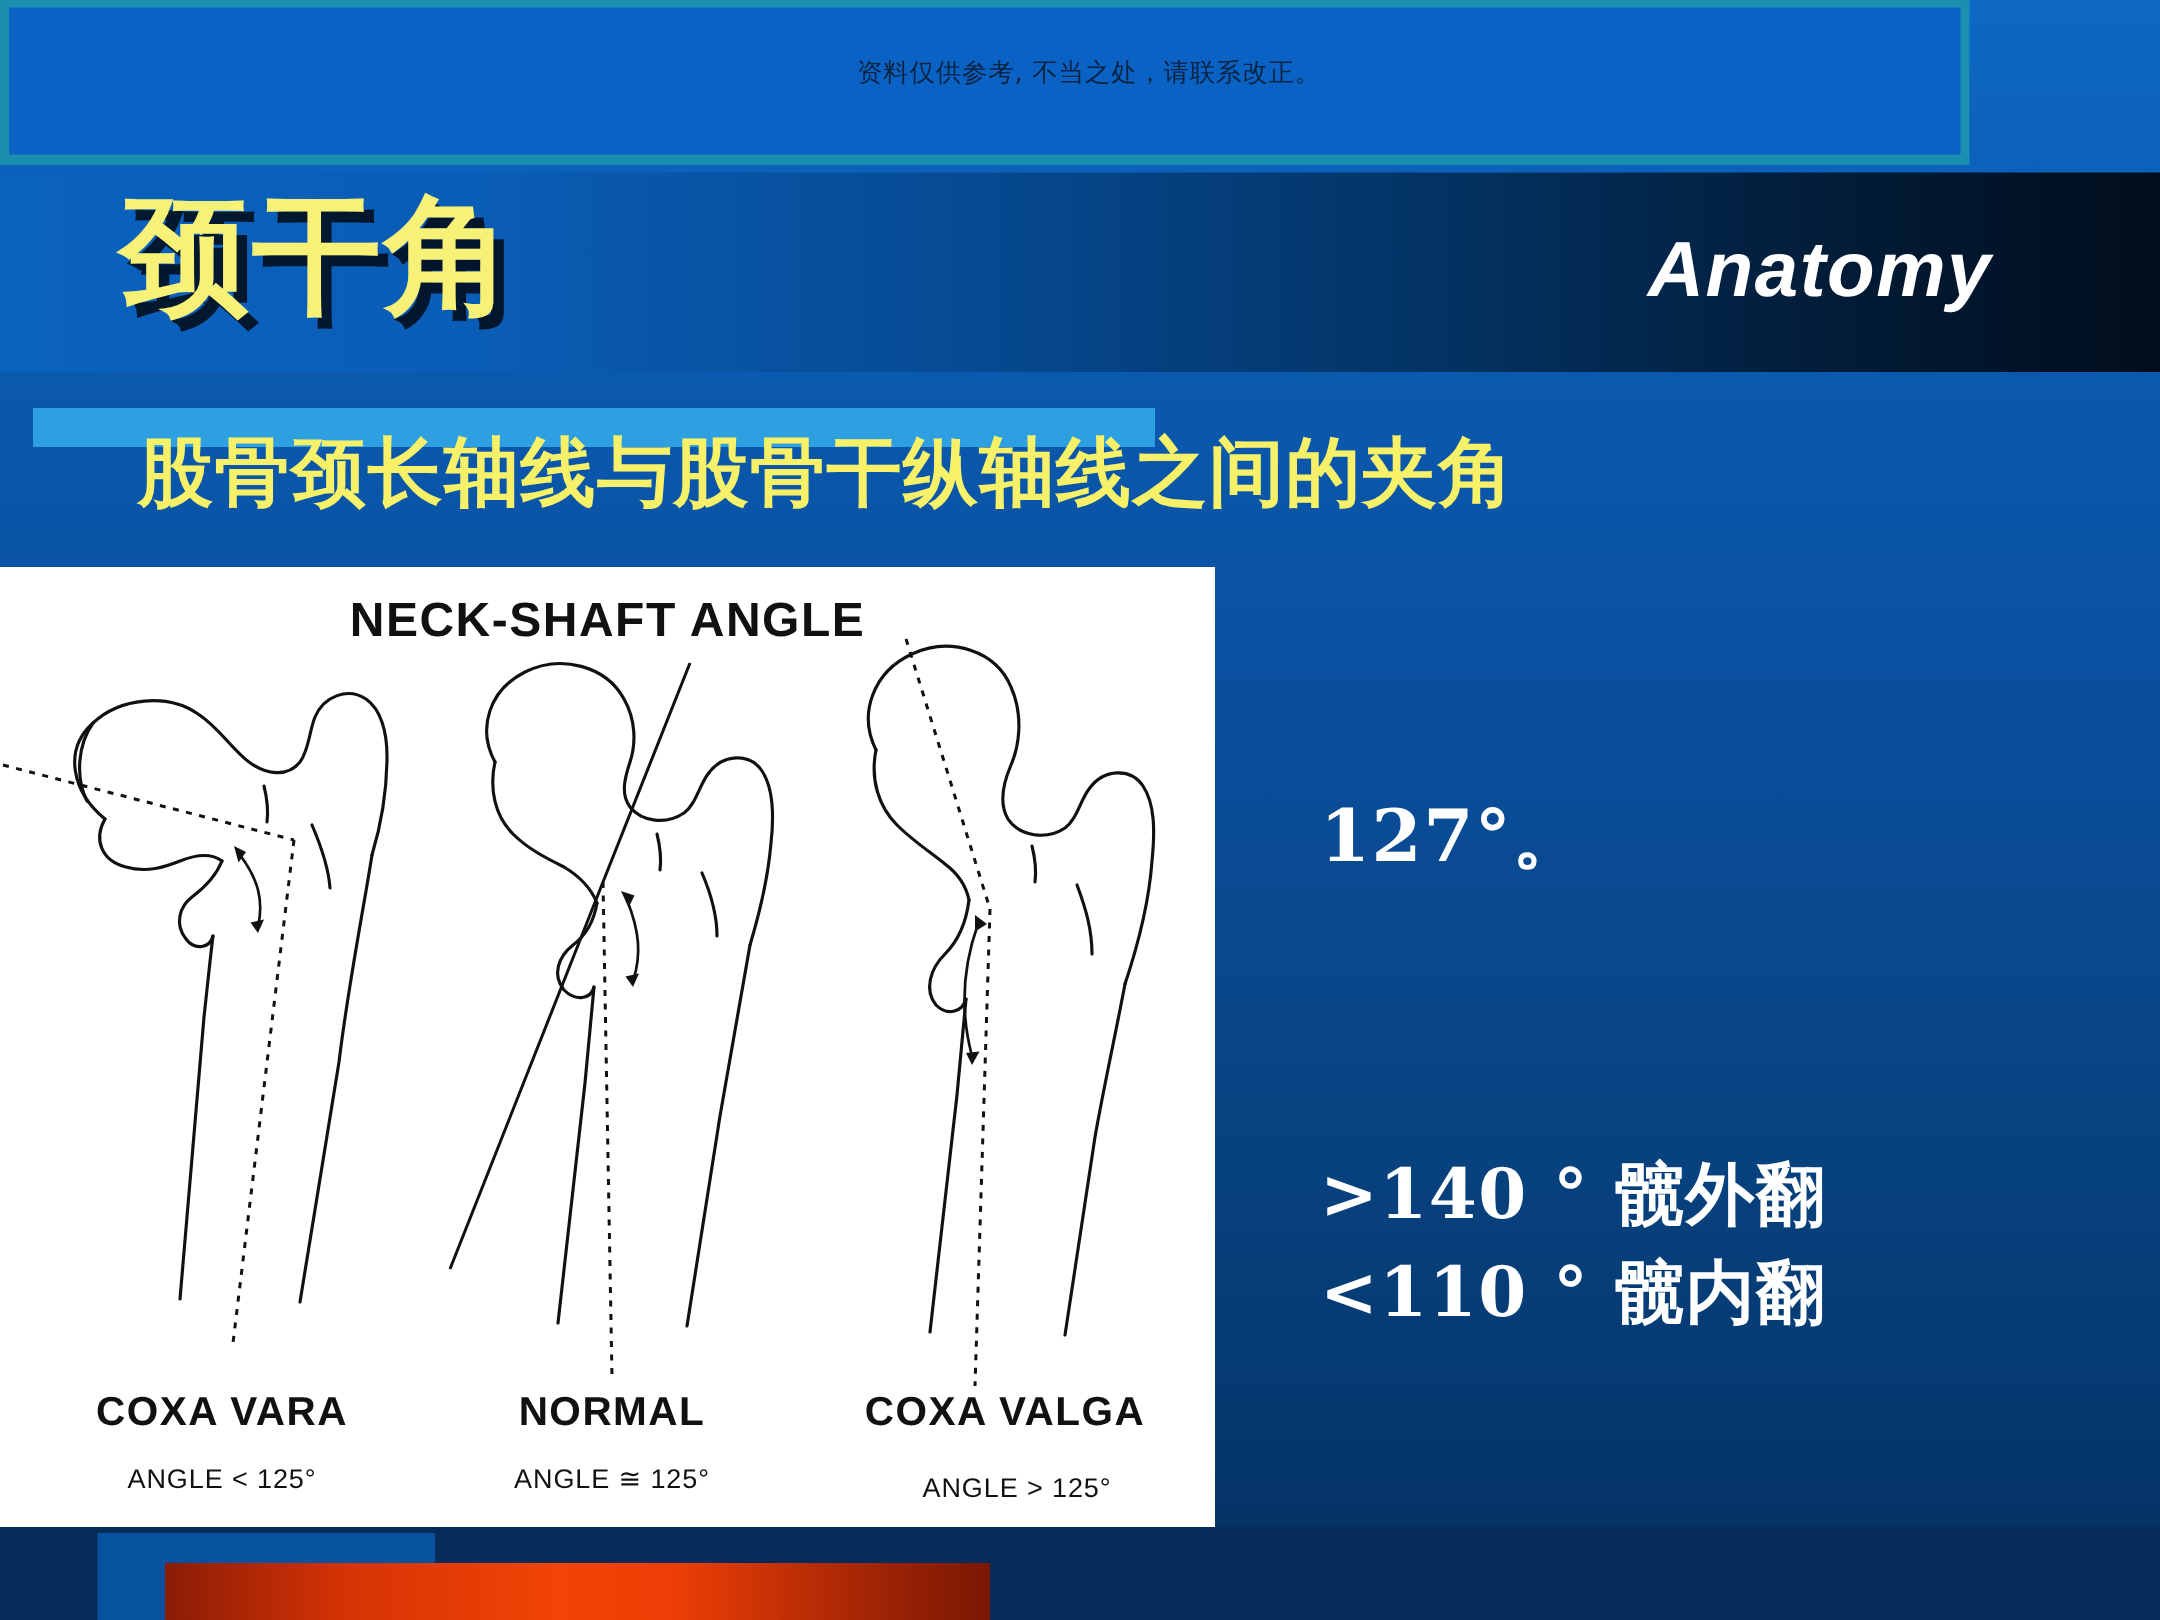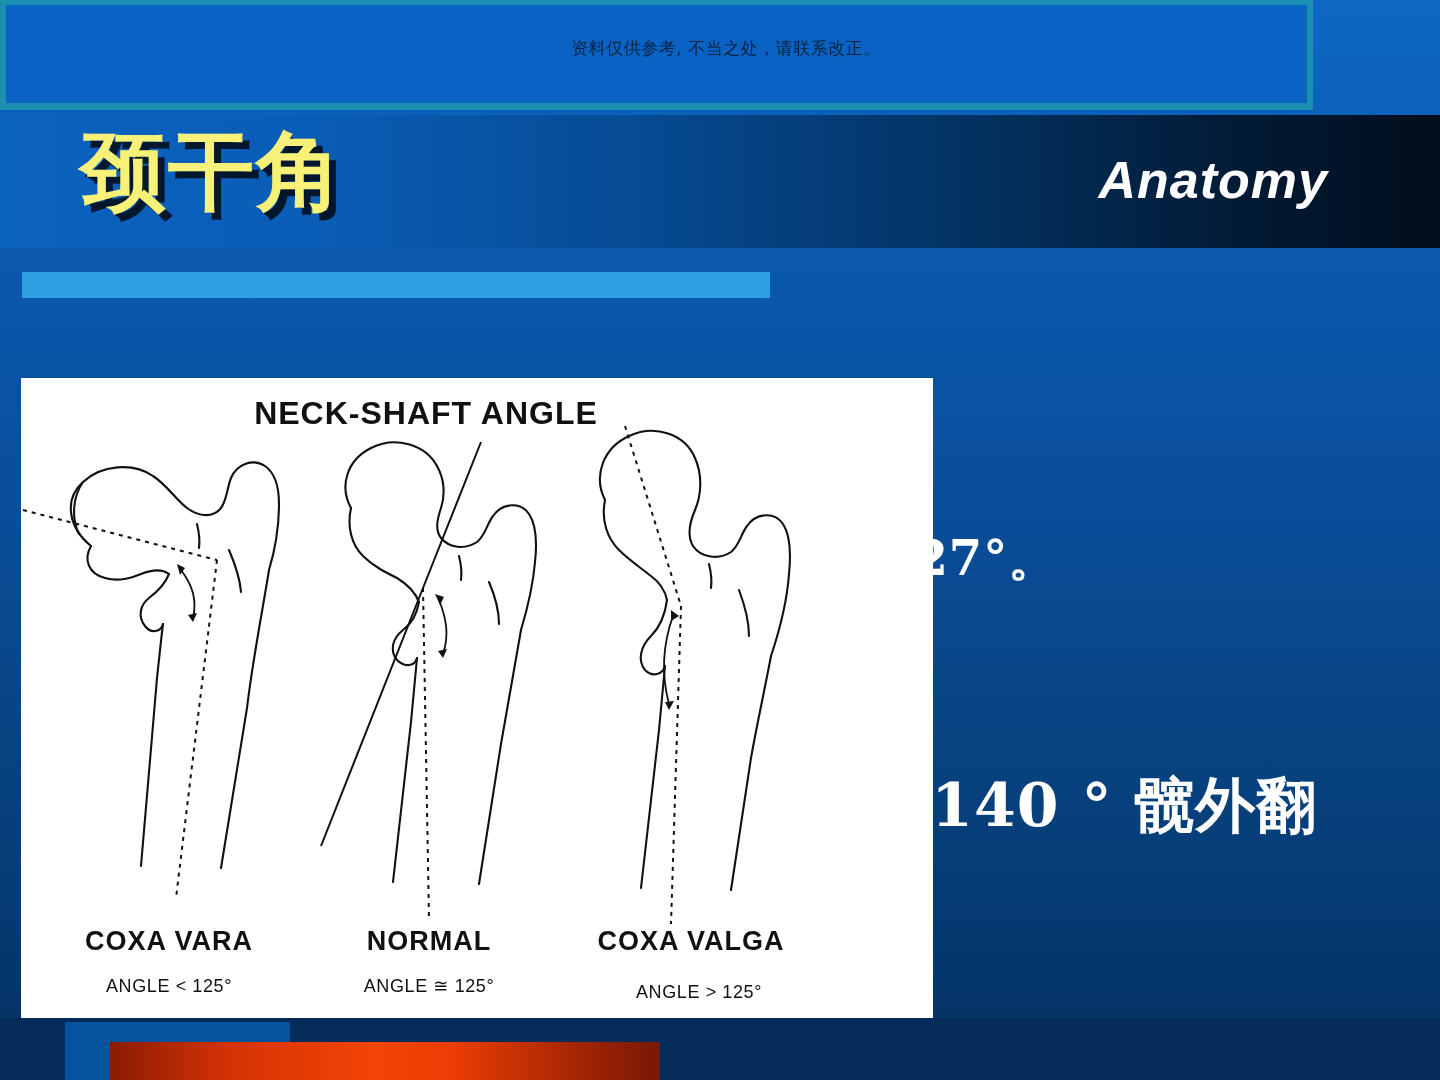--- a/index.html
+++ b/index.html
@@ -99,24 +99,23 @@
     color: #f7f16a;
     letter-spacing: 1px;
     white-space: nowrap;
   }
 
   
   #figure {
     position: absolute;
     left: 0;
     top: 378px;
-    width: 912px;
+    width: 810px;
     height: 648px;
     background: #ffffff;
-    margin-left: 21px;
   }
   #figure svg { display: block; }
 
   
   .right-text {
     position: absolute;
     font-family: "DejaVu Serif", serif;
     font-weight: bold;
     color: #ffffff;
     letter-spacing: 1px;
@@ -124,21 +123,21 @@
   #range-text {
     left: 880px;
     top: 518px;
     width: 520px;
     font-size: 48px;
     line-height: 1.7;
   }
   #valga-text {
     left: 880px;
     top: 765px;
-    font-size: 60px;
+    font-size: 46px;
     line-height: 1.35;
   }
   #vara-text {
     left: 880px;
     top: 830px;
     font-size: 46px;
     line-height: 1.35;
   }
 
   
@@ -174,20 +173,21 @@
 
   <div id="notice-band">
     <div id="notice-text">资料仅供参考, 不当之处，请联系改正。</div>
   </div>
 
   <div id="header-band"></div>
   <div id="slide-title">颈干角</div>
   <div id="header-eyebrow">Anatomy</div>
 
   <div id="subtitle-highlight"></div>
+  <div id="subtitle">股骨颈长轴线与股骨干纵轴线之间的夹角</div>
 
   <div id="figure">
     <svg width="810" height="648" viewBox="0 0 810 648" xmlns="http://www.w3.org/2000/svg">
       <rect x="0" y="0" width="810" height="648" fill="#ffffff"></rect>
 
       <text x="405" y="46" text-anchor="middle" font-family="Liberation Sans, sans-serif" font-size="32" font-weight="600" letter-spacing="1" fill="#111111">NECK-SHAFT ANGLE</text>
 
       <g fill="none" stroke="#111111" stroke-width="2.1" stroke-linecap="round">
 
         <path d="M70 168
@@ -313,18 +313,19 @@
 
       <text x="670" y="572" text-anchor="middle" font-family="Liberation Sans, sans-serif" font-size="27" font-weight="600" letter-spacing="1" fill="#111111">COXA VALGA</text>
       <text x="678" y="620" text-anchor="middle" font-family="Liberation Sans, sans-serif" font-size="18" letter-spacing="0.6" fill="#111111">ANGLE &gt; 125°</text>
     </svg>
   </div>
 
   <div id="range-text" class="right-text">
     <div>127°。</div>
   </div>
   <div id="valga-text" class="right-text">&gt;140 °  髋外翻</div>
+  <div id="vara-text" class="right-text">&lt;110 °  髋内翻</div>
 
   <div id="bottom-dark"></div>
   <div id="bottom-blue-rect"></div>
   <div id="bottom-orange-bar"></div>
 
 </div>
 
 </body></html>

